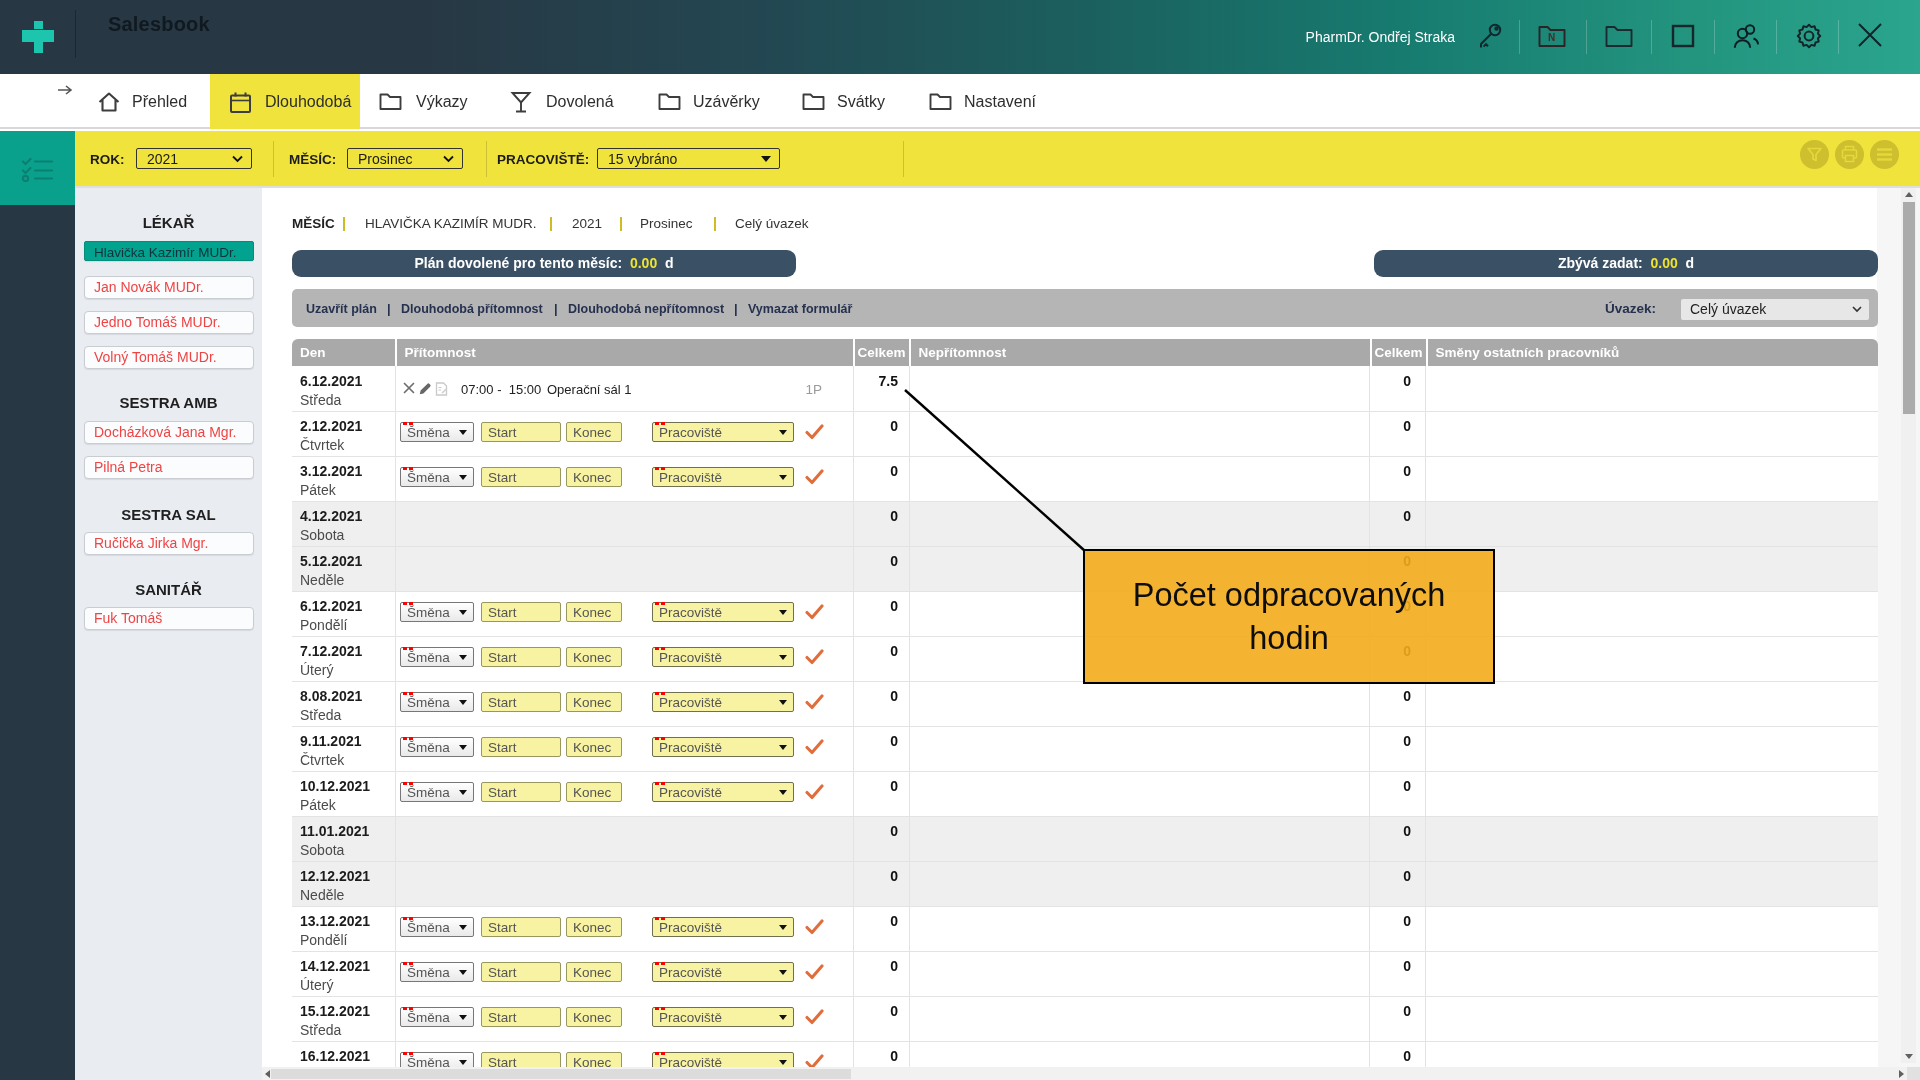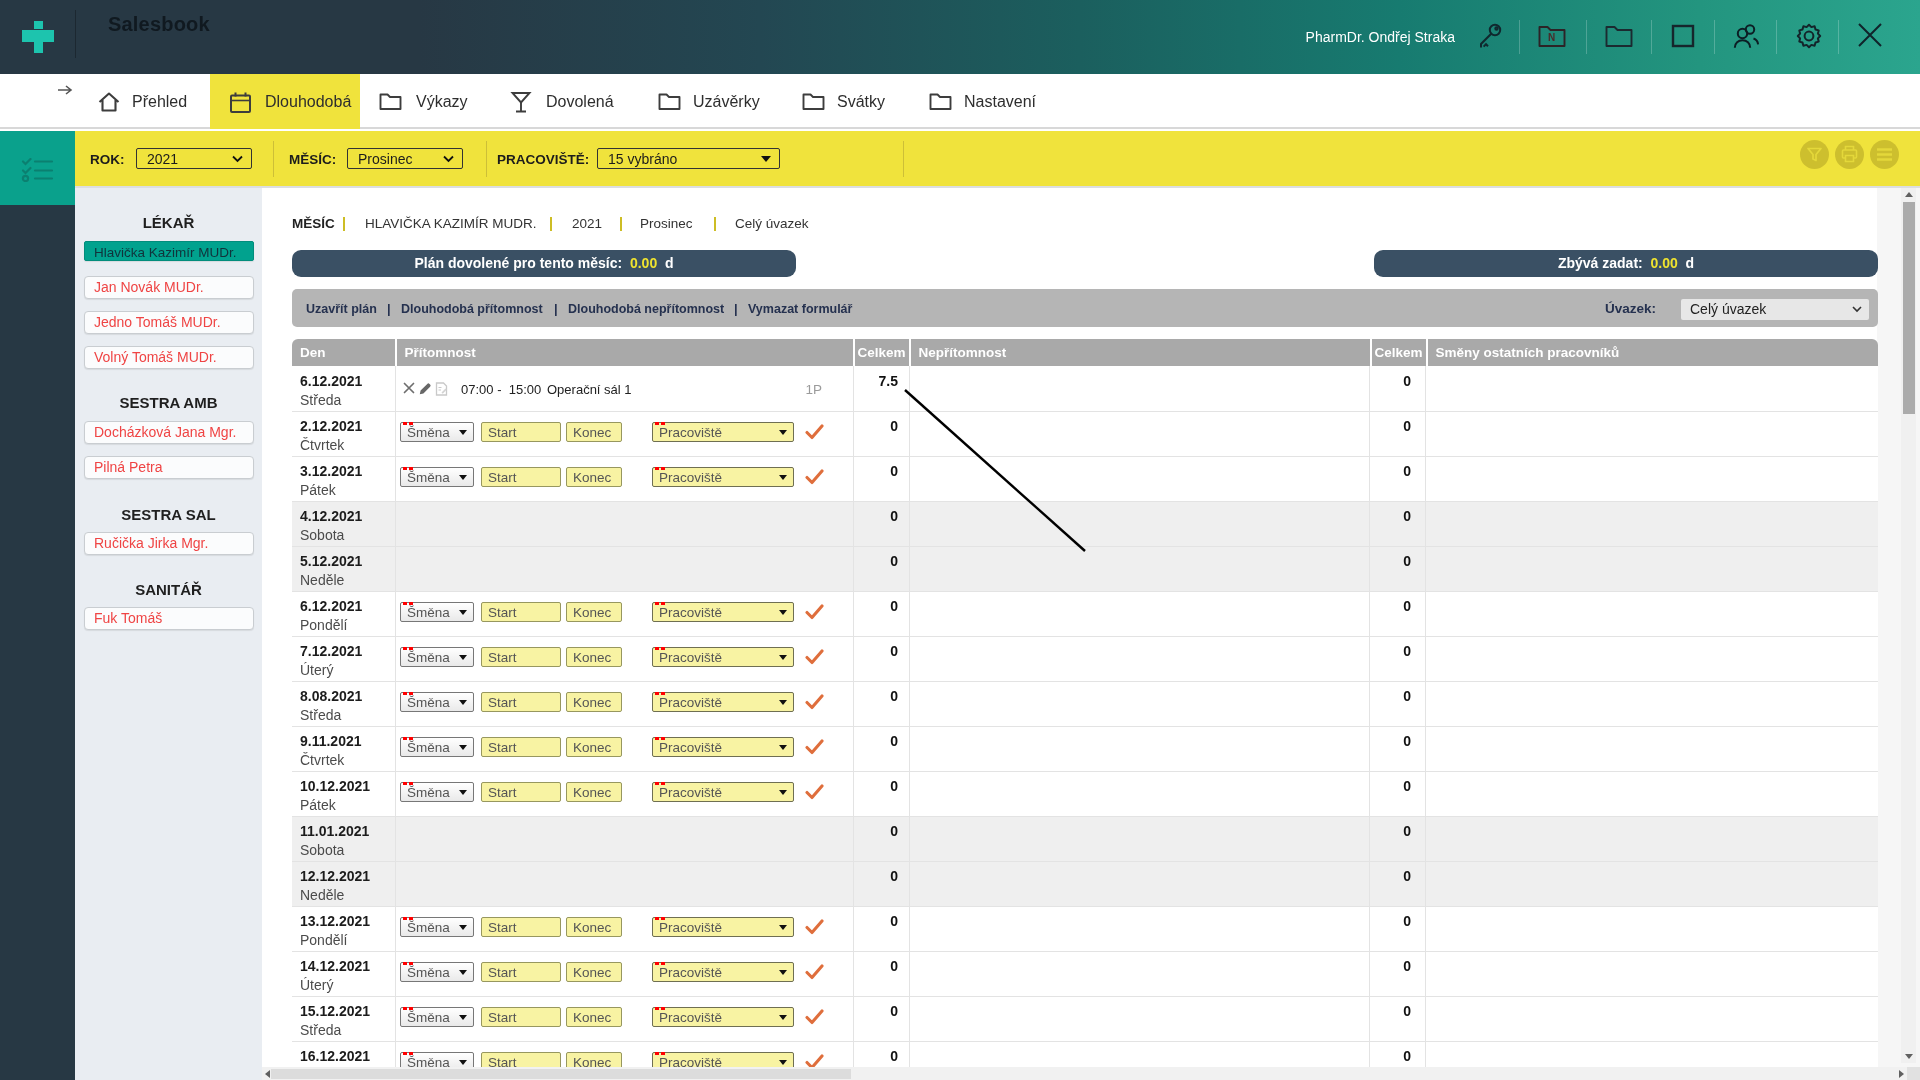--- a/index.html
+++ b/index.html
@@ -656,13 +656,16 @@
 <div id="hsb">
   <span class="sbarrow" style="left:3px;top:3px;border-top:4px solid transparent;border-bottom:4px solid transparent;border-right:5px solid #606060"></span>
   <span class="sbarrow" style="right:3px;top:3px;border-top:4px solid transparent;border-bottom:4px solid transparent;border-left:5px solid #606060"></span>
   <div class="thumb"></div>
 </div>
 <div id="sbcorner"></div>
 
 <svg id="annline">
       <line x1="905" y1="390" x2="1085" y2="551" stroke="#000" stroke-width="2.4"></line>
     </svg>
+<div id="ann">
+      <div class="t">Počet odpracovaných<br>hodin</div>
+    </div>
 
 </div>
 </body></html>

